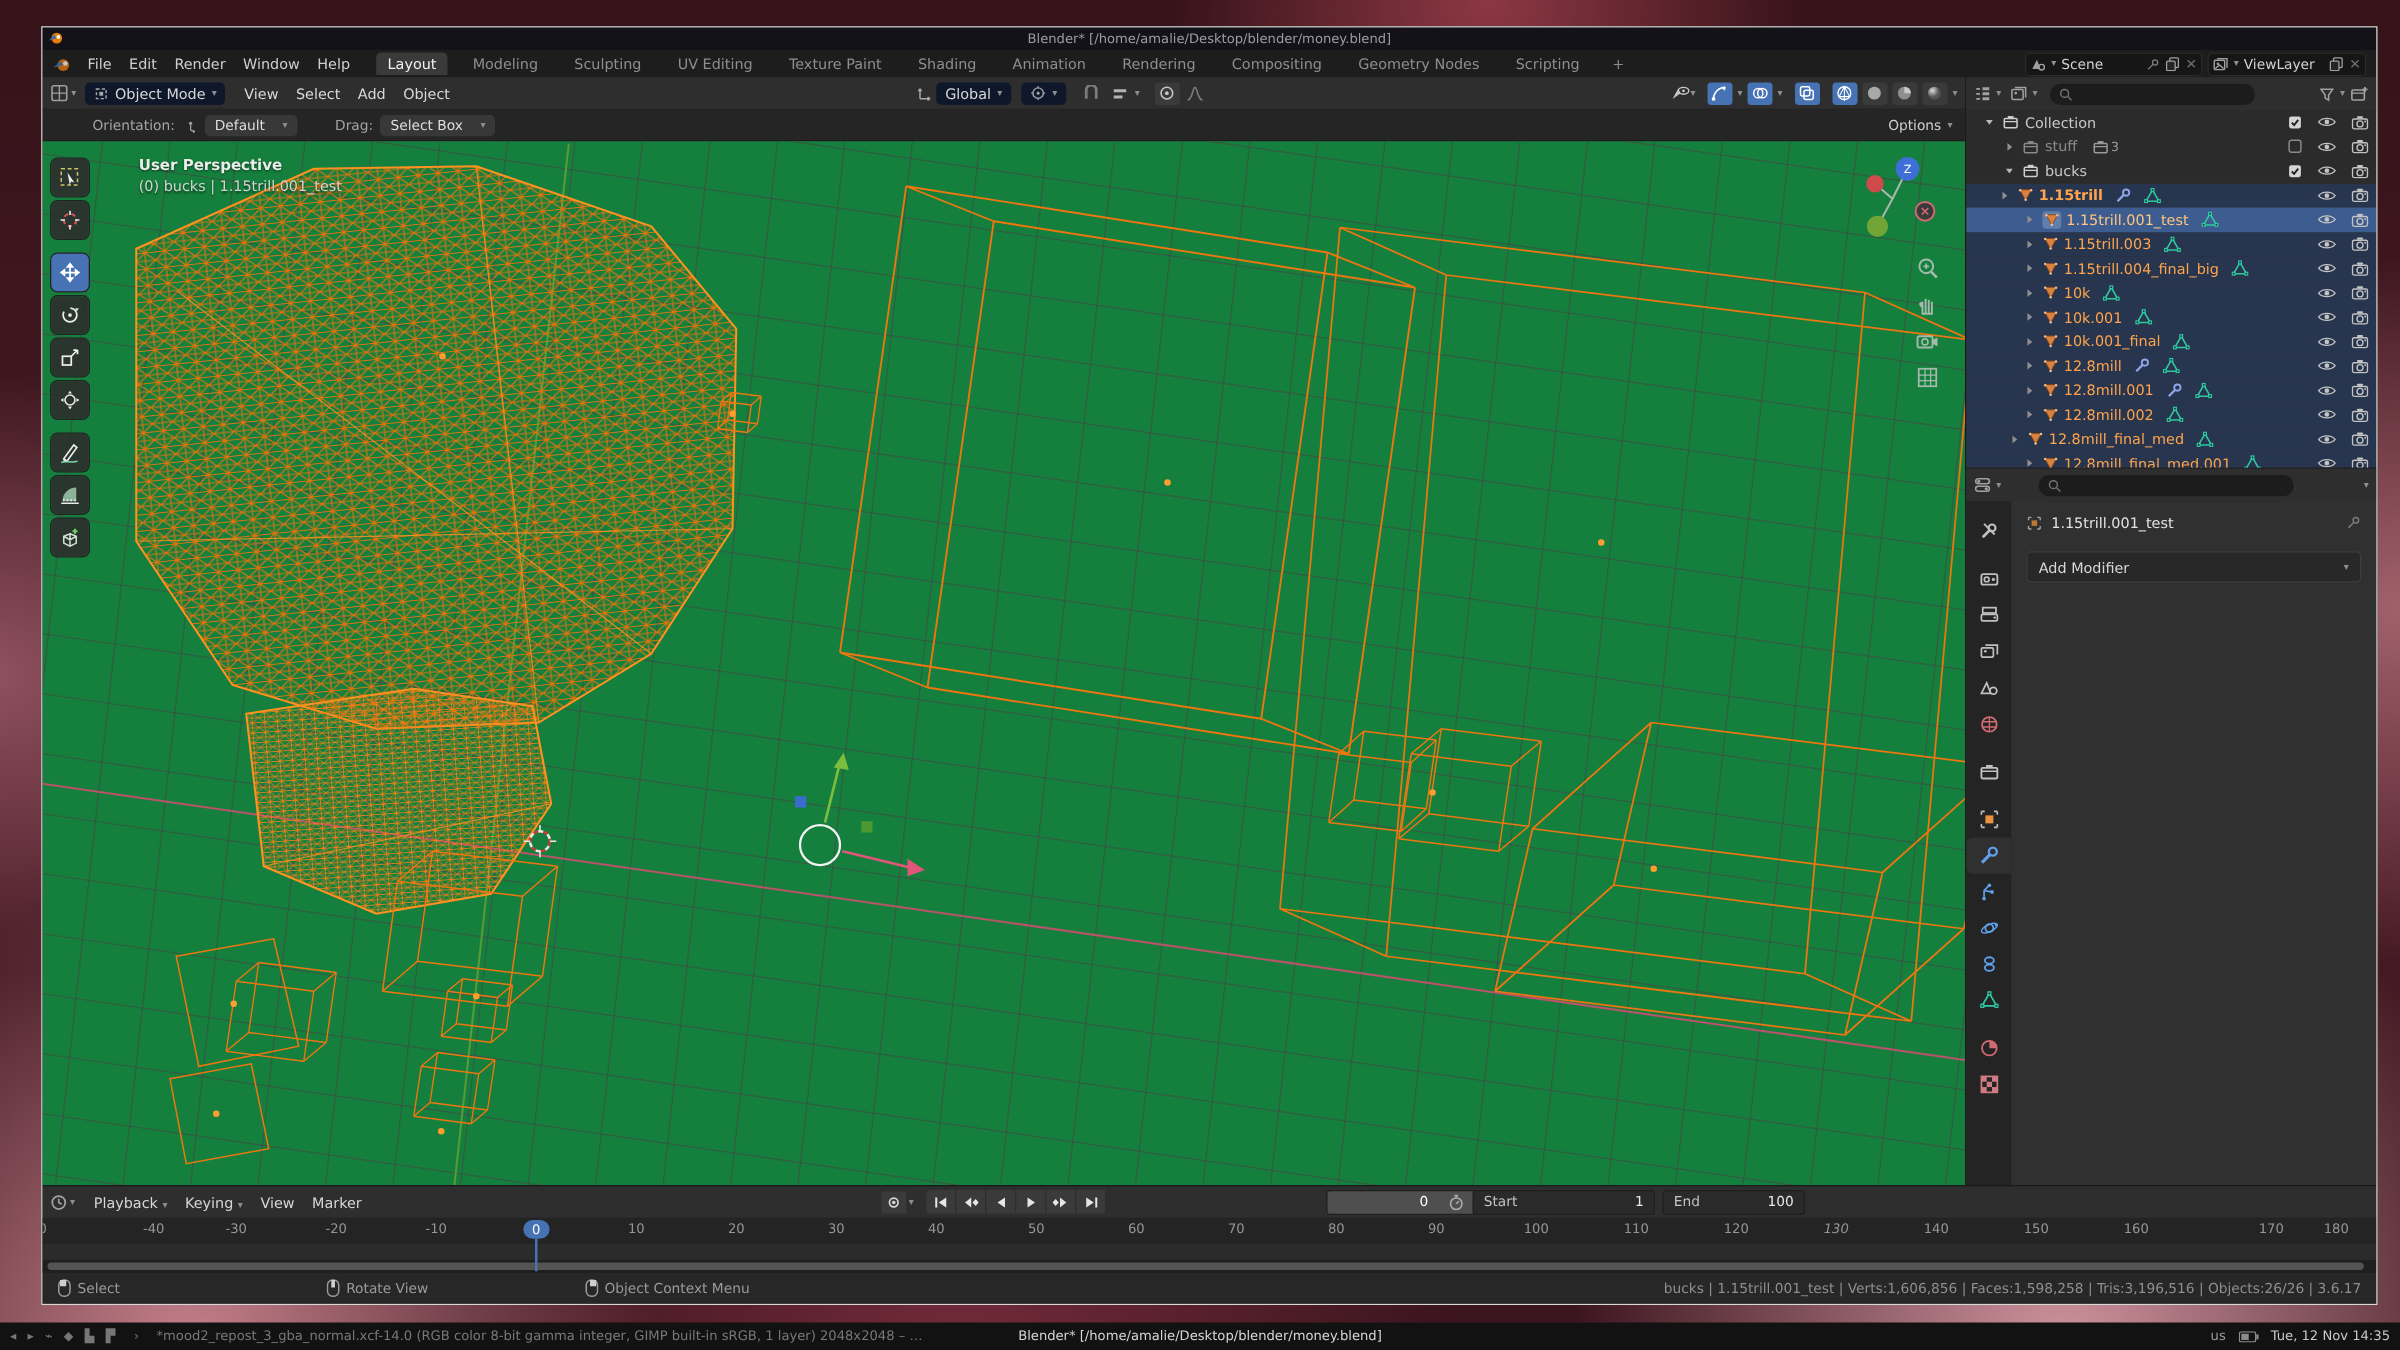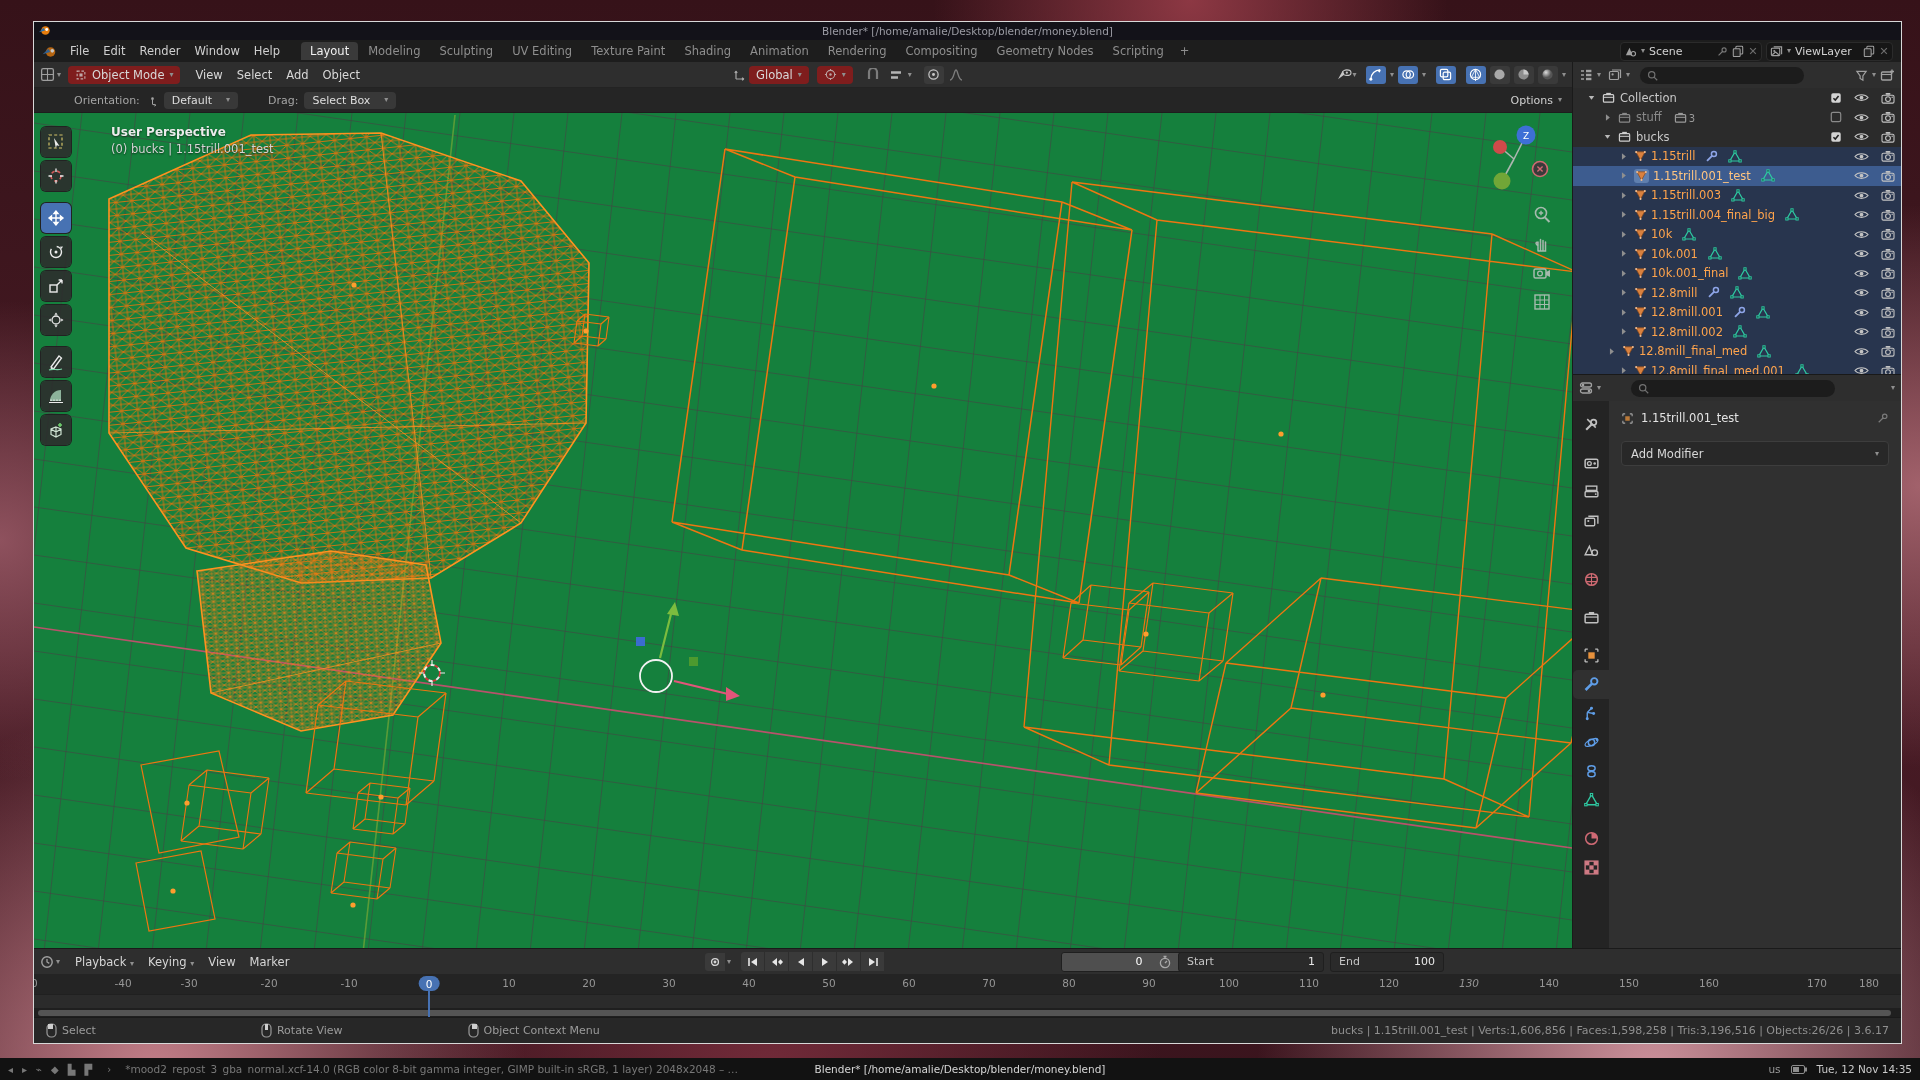--- a/index.html
+++ b/index.html
@@ -19,38 +19,38 @@
   .bw{position:absolute;left:33px;top:21px;width:1869px;height:1023px;background:#303030;
       border:1px solid #d8d8d8;box-sizing:border-box;display:flex;flex-direction:column;overflow:hidden}
   
   .titlebar{height:18px;background:#131219;display:flex;align-items:center;justify-content:center;
             color:#9b9ba4;font-size:10.5px;flex:0 0 auto;position:relative}
   .titlebar .blogo{position:absolute;left:4px;top:2px}
   
   .topbar{height:22px;background:#1d1d1d;display:flex;align-items:center;flex:0 0 auto;
           font-size:11.5px;color:#cfcfcf;padding:0 8px;gap:2px}
   .menu-item{padding:1px 7px;border-radius:3px;cursor:default}
-  .tabs{display:flex;align-items:center;margin-left:12px;gap:1px}
+  .tabs{display:flex;align-items:center;margin-left:12px;gap:11px}
   .tab{padding:2px 9px;border-radius:4px 4px 0 0;color:#8e8e8e;font-size:11.5px}
   .tab.active{background:#3a3a3a;color:#f0f0f0}
   .tab.newtab{color:#8e8e8e;padding:2px 6px}
   .topbar-right{margin-left:auto;display:flex;align-items:center;gap:4px}
   .idfield{display:flex;align-items:center;background:#161616;border:1px solid #2b2b2b;border-radius:4px;
            height:17px;padding:0 3px;gap:4px;font-size:11px;color:#d2d2d2}
   .idfield .val{min-width:64px}
   .mini{opacity:.75;display:flex;align-items:center}
   .chev{color:#8f8f8f;font-size:8px;line-height:1}
   
   .main{flex:1;display:flex;min-height:0}
   .vpcol{width:1538px;flex:0 0 auto;display:flex;flex-direction:column;min-width:0;border-right:1px solid #1a1a1a}
   .vph{height:25px;background:#2e2e2e;display:flex;align-items:center;padding:0 6px;flex:0 0 auto;
        font-size:11.5px;color:#d8d8d8;border-bottom:1px solid #232323}
   .vph .grp{display:flex;align-items:center;gap:2px}
   .vph .grp.center{margin:0 auto}
-  .chip{display:flex;align-items:center;gap:5px;background:#7f1d1d;border-radius:4px;height:18px;padding:0 7px}
+  .chip{display:flex;align-items:center;gap:5px;background:#0f172a;border-radius:4px;height:18px;padding:0 7px}
   .mbtn{padding:1px 7px;border-radius:3px}
   .tglbtn{width:20px;height:18px;border-radius:3px;display:flex;align-items:center;justify-content:center}
   .tglbtn.on{background:#4772b3}
   .tsr{height:24px;background:#252525;display:flex;align-items:center;flex:0 0 auto;
        font-size:11px;color:#b9b9b9;padding:0 10px;border-bottom:1px solid #1d1d1d}
   .tsr .lbl{margin:0 6px 0 30px;color:#a5a5a5}
   .tsr .dd{display:flex;align-items:center;gap:14px;background:#383838;border-radius:4px;height:17px;padding:0 8px;color:#dedede}
   .tsr .options{margin-left:auto;display:flex;gap:5px;align-items:center;color:#d0d0d0}
   
   .canvas{flex:1;position:relative;background:#15803d;overflow:hidden}
@@ -758,21 +758,21 @@
                 <span class="icn">
                   <svg width="14" height="12" viewBox="0 0 15 13">
                     <rect x="1" y="3.5" width="13" height="8.5" rx="1.5" fill="none" stroke="#c3c3c3" stroke-width="1.2"></rect>
                     <circle cx="7.5" cy="7.7" r="2.6" fill="none" stroke="#c3c3c3" stroke-width="1.2"></circle>
                     <rect x="4.8" y="1" width="5.4" height="2" rx="1" fill="#c3c3c3"></rect>
                     <circle cx="12" cy="5.6" r=".8" fill="#c3c3c3"></circle>
                   </svg>
                 </span>
               </span>
             </div>
-            <div class="orow sel objsel" style="padding-left: 40px;">
+            <div class="orow sel objsel" style="padding-left: 20px; font-weight: bold;">
               <span class="icn">
                 <svg width="11" height="11" viewBox="0 0 14 14">
                   <path d="M5 3 L10 7 L5 11 Z" fill="#8f8f8f"></path>
                 </svg>
               </span>
               <span class="icn">
                 <svg width="13" height="12" viewBox="0 0 14 13">
                   <path d="M2 2 H12 L7 11 Z" fill="#d9813f" stroke="#8a4a1d" stroke-width=".8"></path>
                   <circle cx="2.3" cy="2.3" r="1.1" fill="#f0bd92"></circle>
                   <circle cx="11.7" cy="2.3" r="1.1" fill="#f0bd92"></circle>

